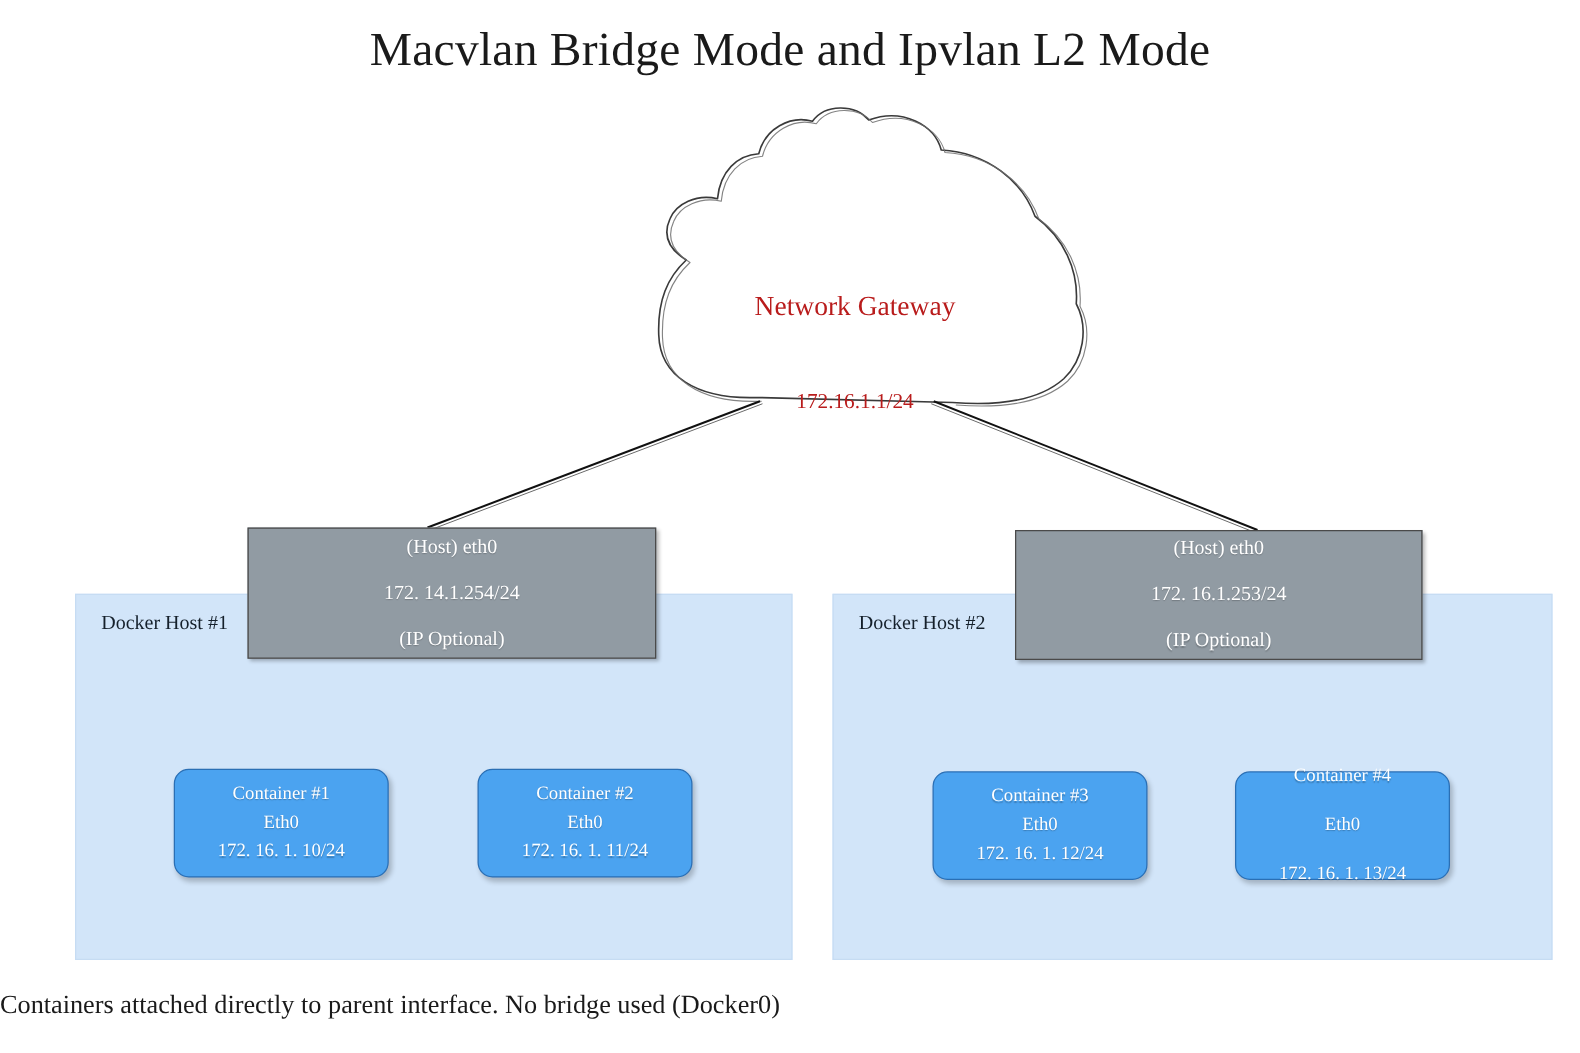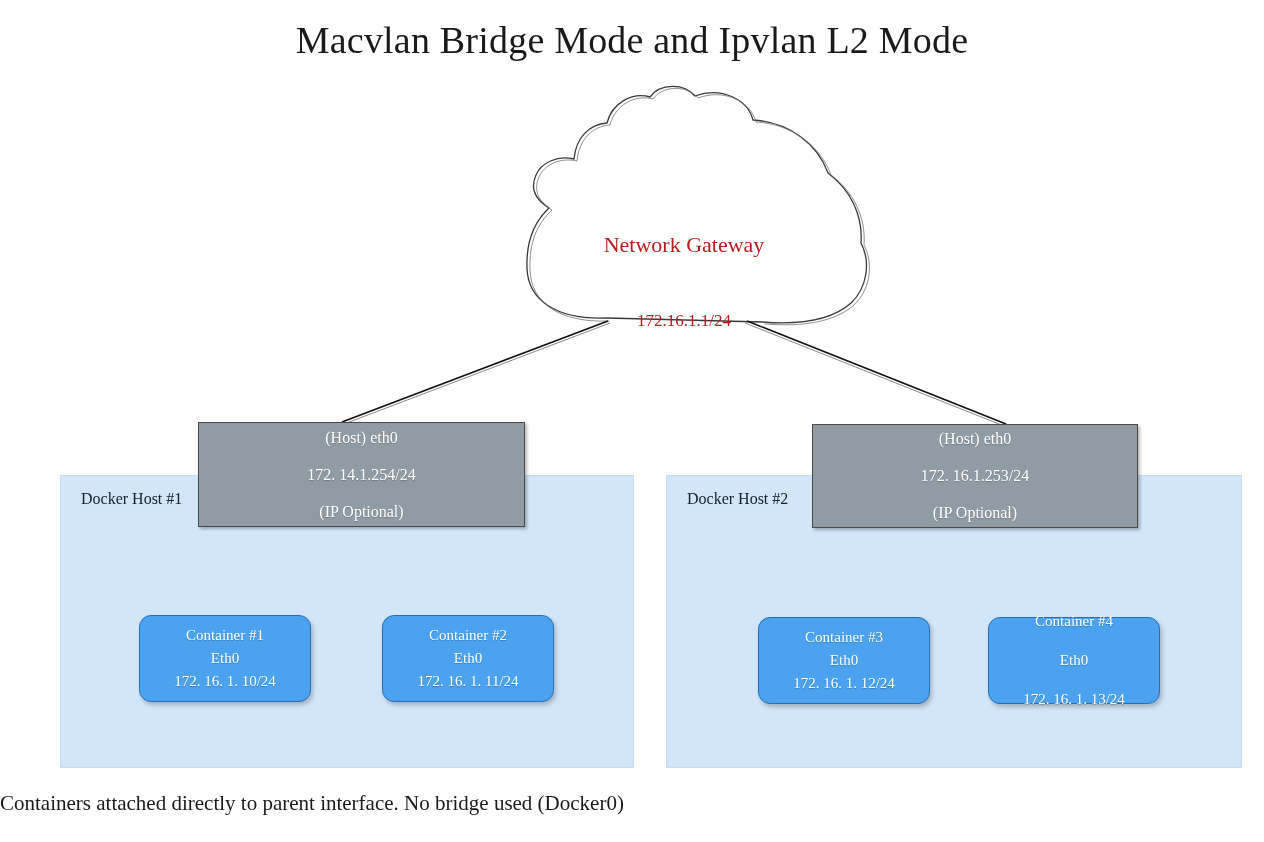--- a/index.html
+++ b/index.html
@@ -110,21 +110,21 @@
     flex-direction: column;
     align-items: center;
     justify-content: center;
     color: #ffffff;
     font-size: 15px;
     line-height: 23px;
     text-shadow: 0 1px 1px rgba(0,0,0,0.25);
   }
   #container-box-1 { left: 139px; top: 615px; width: 170px; height: 85px; }
   #container-box-2 { left: 382px; top: 615px; width: 170px; height: 85px; }
-  #container-box-3 { left: 746px; top: 617px; width: 170px; height: 85px; margin-left: 12px; }
+  #container-box-3 { left: 746px; top: 617px; width: 170px; height: 85px; }
   #container-box-4 { left: 988px; top: 617px; width: 170px; height: 85px; gap: 16px; }
 
   
   #caption {
     position: absolute;
     left: 0;
     top: 791px;
     width: 1264px;
     font-size: 21px;
     color: #1a1a1a;

